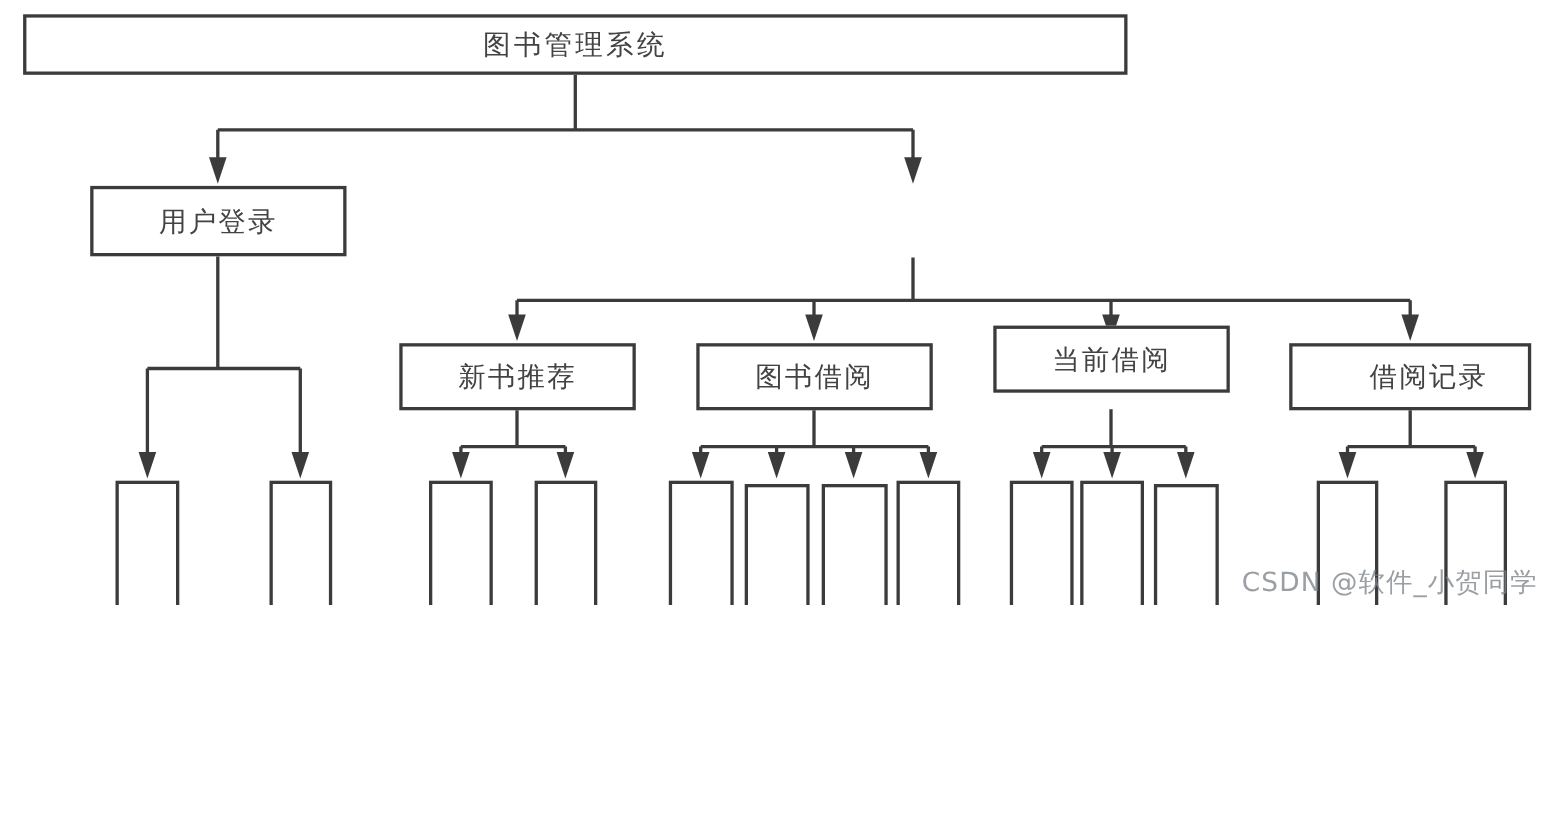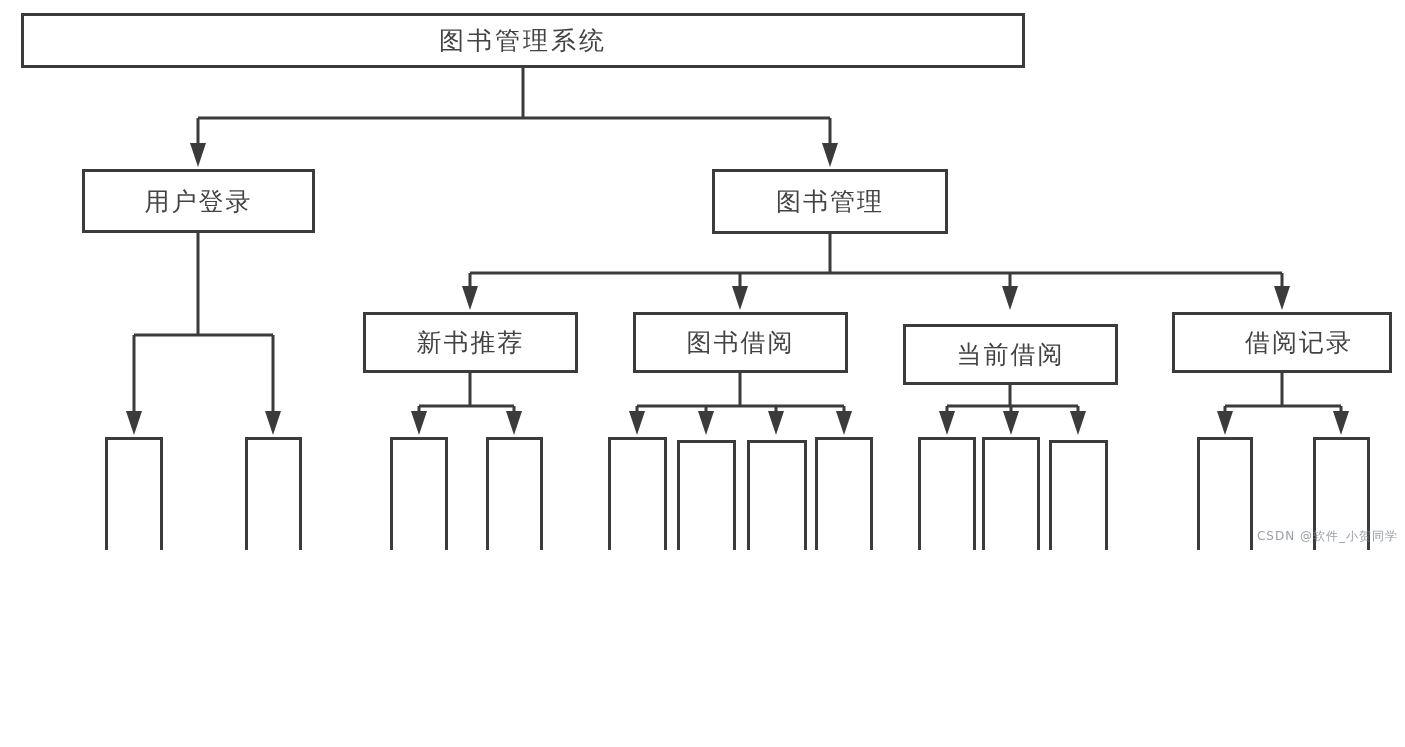--- a/index.html
+++ b/index.html
@@ -34,21 +34,21 @@
     writing-mode: vertical-rl;
     text-orientation: mixed;
     letter-spacing: 5px;
     line-height: 1.1;
     white-space: nowrap;
   }
   #watermark {
     position: absolute;
     right: 7px;
     bottom: 5px;
-    font-size: 12px;
+    font-size: 24px;
     letter-spacing: 1px;
     color: rgba(125, 132, 138, 0.78);
     white-space: nowrap;
     z-index: 5;
   }
   svg path { stroke: #3b3b3b; stroke-width: 3; fill: none; }
   svg polygon { fill: #3b3b3b; stroke: none; }
 </style>
 </head>
 <body>
@@ -94,25 +94,24 @@
     <g>
       <path d="M1282 372 V406 M1225 406 H1341 M1225 406 V415 M1341 406 V415"></path>
       <polygon points="1217,411 1233,411 1225,435"></polygon>
       <polygon points="1333,411 1349,411 1341,435"></polygon>
     </g>
   </svg>
 
   <div class="node h-node" style="left:21px; top:13px; width:1004px; height:55px; letter-spacing:3px;">图书管理系统</div>
 
   <div class="node h-node" style="left:82px; top:169px; width:233px; height:64px;">用户登录</div>
-  <div class="node h-node" style="left:712px; top:169px; width:236px; height:65px;">图书管理</div>
 
   <div class="node h-node" style="left:633px; top:312px; width:215px; height:61px;">图书借阅</div>
   <div class="node h-node" style="left:363px; top:312px; width:215px; height:61px;">新书推荐</div>
-  <div class="node h-node" style="left:903px; top:324px; width:215px; height:61px;">当前借阅</div>
+  <div class="node h-node" style="left:903px; top:296px; width:215px; height:61px;">当前借阅</div>
   <div class="node h-node" style="left:1172px; top:312px; width:220px; height:61px;padding-left:34px;">借阅记录</div>
 
   <div class="node v-node" style="left:105px; top:437px; width:58px; height:298px;">
     <span class="vtext">用户登录</span>
   </div>
   <div class="node v-node" style="left:245px; top:437px; width:57px; height:298px;">
     <span class="vtext">注销登录</span>
   </div>
 
   <div class="node v-node" style="left:390px; top:437px; width:58px; height:298px;">

